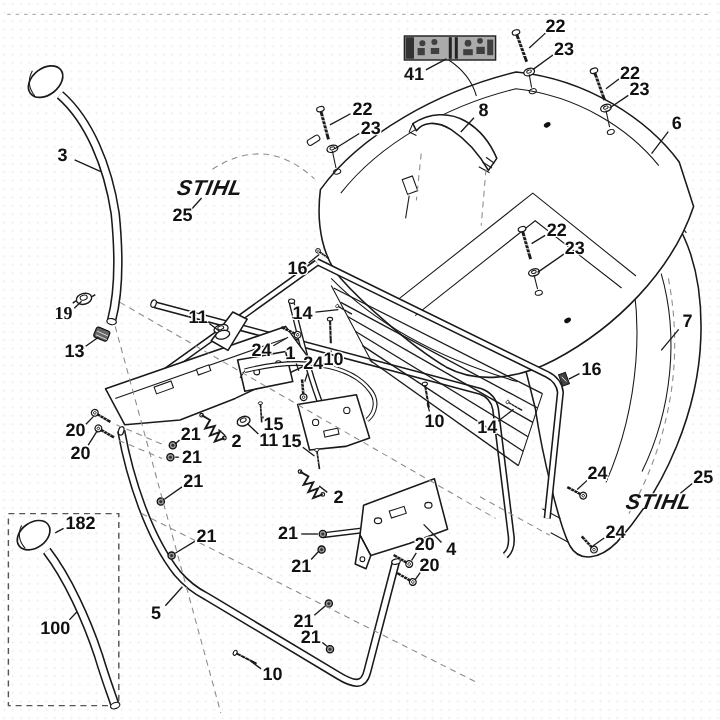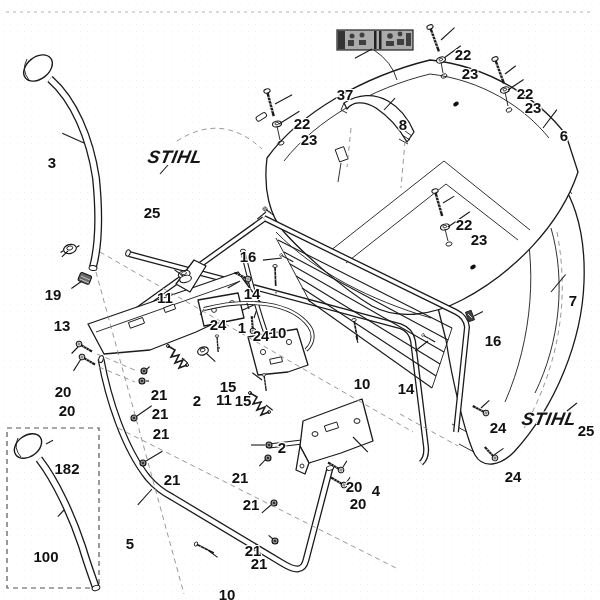--- a/index.html
+++ b/index.html
@@ -10,21 +10,20 @@
     background-size:7px 7px;
     font-family:"Liberation Sans", sans-serif;
   }
   svg{position:absolute;left:0;top:0;}
   #labels{position:absolute;left:0;top:0;width:600px;height:600px;pointer-events:none;}
   .callout{
     position:absolute;transform:translate(-50%,-50%);
     font:bold 15px "Liberation Sans", sans-serif;color:#111;
     text-shadow:-1px -1px 0 #fff,1px -1px 0 #fff,-1px 1px 0 #fff,1px 1px 0 #fff;
     white-space:nowrap;
-    margin-top:32px;
   }
   .logo{
     position:absolute;transform:translate(-50%,-50%) skewX(-11deg);
     font:bold italic 18px "Liberation Sans", sans-serif;color:#151515;
     letter-spacing:0.5px;white-space:nowrap;
     text-shadow:-1px -1px 0 #fff,1px 1px 0 #fff;
   }
   .tube-o{fill:none;stroke:#1a1a1a;}
   .tube-i{fill:none;stroke:#ffffff;}
   .thin{fill:none;stroke:#1a1a1a;stroke-width:0.9;}
@@ -356,33 +355,33 @@
         <line x1="261.9" y1="512.8" x2="271" y2="505" stroke="#1a1a1a" stroke-width="1.1"></line>
         <line x1="57.8" y1="516.6" x2="64" y2="510" stroke="#1a1a1a" stroke-width="1.1"></line>
         <line x1="268.6" y1="535.4" x2="273" y2="539" stroke="#1a1a1a" stroke-width="1.1"></line>
         <line x1="217.6" y1="557.4" x2="209" y2="551" stroke="#1a1a1a" stroke-width="1.1"></line>
       </g>
 </svg>
 
 <div id="labels">
       <div class="callout" style="left: 463px; top: 22px; color: rgb(17, 17, 17);">22</div>
       <div class="callout" style="left: 470px; top: 41px; color: rgb(17, 17, 17);">23</div>
-      <div class="callout" style="left: 345px; top: 62px; color: rgb(17, 17, 17);">37</div>
+      <div class="callout" style="left: 345px; top: 62px; color: rgb(17, 17, 17);">41</div>
       <div class="callout" style="left: 525px; top: 61px; color: rgb(17, 17, 17);">22</div>
       <div class="callout" style="left: 533px; top: 75px; color: rgb(17, 17, 17);">23</div>
       <div class="callout" style="left: 302px; top: 91px; color: rgb(17, 17, 17);">22</div>
       <div class="callout" style="left: 403px; top: 92px; color: rgb(17, 17, 17);">8</div>
       <div class="callout" style="left: 564px; top: 103px; color: rgb(17, 17, 17);">6</div>
       <div class="callout" style="left: 309px; top: 107px; color: rgb(17, 17, 17);">23</div>
       <div class="callout" style="left: 52px; top: 130px; color: rgb(17, 17, 17);">3</div>
       <div class="callout" style="left: 152px; top: 180px; color: rgb(17, 17, 17);">25</div>
       <div class="callout" style="left: 464px; top: 192px; color: rgb(17, 17, 17);">22</div>
       <div class="callout" style="left: 479px; top: 207px; color: rgb(17, 17, 17);">23</div>
       <div class="callout" style="left: 248px; top: 224px; color: rgb(17, 17, 17);">16</div>
-      <div class="callout" style="left: 53px; top: 262px; color: rgb(17, 17, 17);">19</div>
+      <div class="callout" style="left: 53px; top: 262px; color: rgb(17, 17, 17); font-family: Liberation Serif, serif;">19</div>
       <div class="callout" style="left: 165px; top: 265px; color: rgb(17, 17, 17);">11</div>
       <div class="callout" style="left: 252px; top: 261px; color: rgb(17, 17, 17);">14</div>
       <div class="callout" style="left: 62px; top: 293px; color: rgb(17, 17, 17);">13</div>
       <div class="callout" style="left: 573px; top: 268px; color: rgb(17, 17, 17);">7</div>
       <div class="callout" style="left: 218px; top: 292px; color: rgb(17, 17, 17);">24</div>
       <div class="callout" style="left: 242px; top: 295px; color: rgb(17, 17, 17);">1</div>
       <div class="callout" style="left: 261px; top: 303px; color: rgb(17, 17, 17);">24</div>
       <div class="callout" style="left: 278px; top: 300px; color: rgb(17, 17, 17);">10</div>
       <div class="callout" style="left: 493px; top: 308px; color: rgb(17, 17, 17);">16</div>
       <div class="callout" style="left: 362px; top: 351px; color: rgb(17, 17, 17);">10</div>

